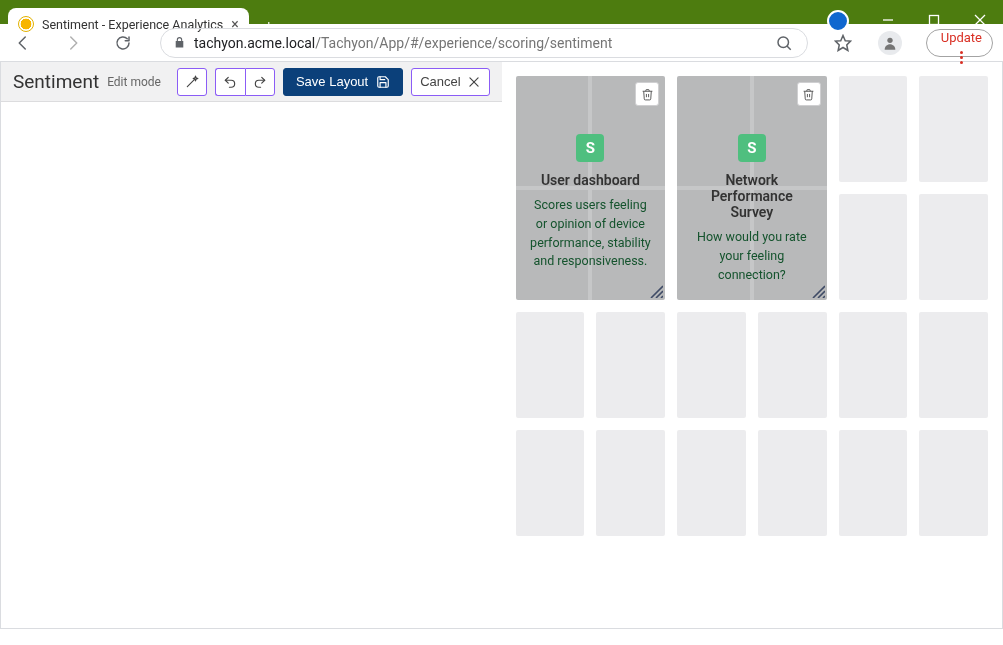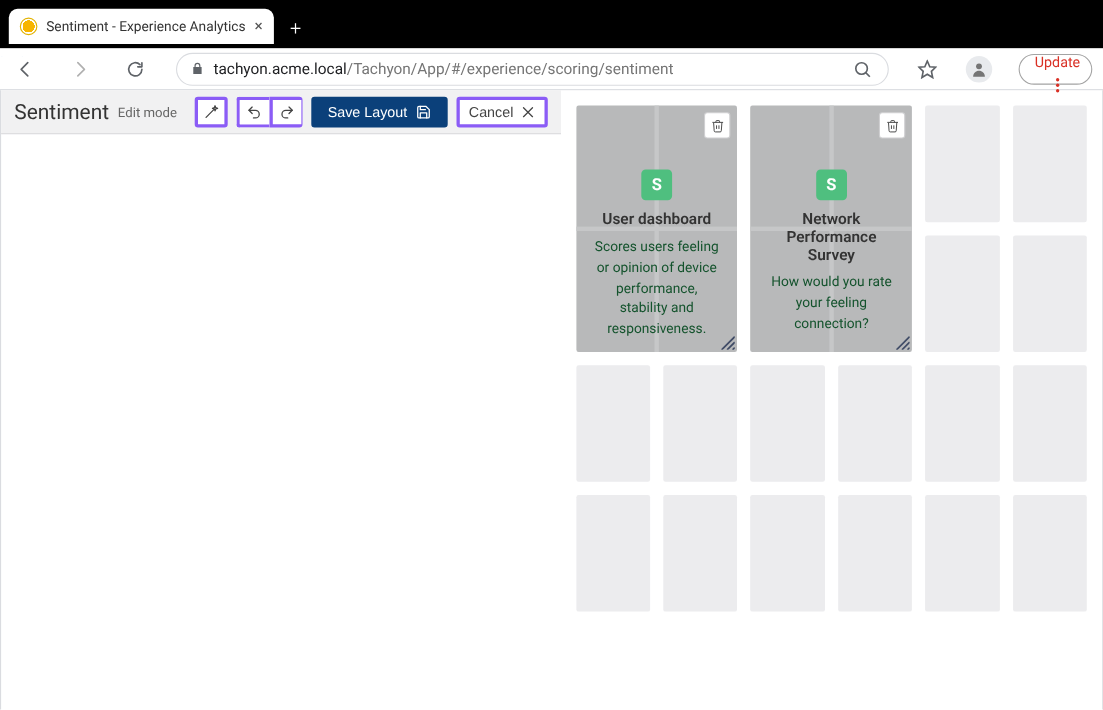--- a/index.html
+++ b/index.html
@@ -1,19 +1,19 @@
 <!DOCTYPE html>
 <html><head>
 <meta charset="utf-8">
 <style>
   * { box-sizing: border-box; margin: 0; padding: 0; }
   html, body { width: 1003px; height: 645px; font-family: -apple-system, "Segoe UI", Roboto, Arial, sans-serif; overflow: hidden; background: #fff; }
 
   
-  .titlebar { height: 44px; background: #000000; display: flex; align-items: flex-start; flex-direction: column; }
+  .titlebar { height: 24px; background: #4d7c0f; display: flex; align-items: flex-start; }
   .tab-strip { display: flex; align-items: flex-end; height: 40px; padding-left: 8px; flex: 1; }
   .tab { background: #fff; height: 32px; min-width: 240px; display: flex; align-items: center; gap: 8px; padding: 0 10px; border-radius: 8px 8px 0 0; margin-top: 8px; font-size: 12.5px; color: #333; }
   .tab .favicon { width: 16px; height: 16px; border-radius: 50%; background: radial-gradient(circle at 50% 50%, #f7b500 0 55%, #fff 56% 100%); border: 1px solid #e2b200; }
   .tab .tab-title { flex: 1; white-space: nowrap; overflow: hidden; text-overflow: ellipsis; }
   .tab .close { color: #555; font-size: 14px; cursor: pointer; }
   .new-tab { width: 28px; height: 28px; margin: 8px 0 0 6px; display: flex; align-items: center; justify-content: center; color: #fff; font-size: 18px; font-weight: 300; cursor: pointer; }
   .userbadge { width: 22px; height: 22px; border: 2px solid #fff; border-radius: 50%; background: #1067cf; margin: 10px 16px 0 0; }
   .win-buttons { display: flex; height: 40px; }
   .win-btn { width: 46px; display: flex; align-items: center; justify-content: center; color: #fff; font-size: 14px; cursor: pointer; }
   .win-btn svg { width: 12px; height: 12px; stroke: #fff; fill: none; stroke-width: 1.3; }
@@ -37,21 +37,21 @@
   .update-pill .dots { display: flex; flex-direction: column; gap: 2px; }
   .update-pill .dots span { width: 3px; height: 3px; border-radius: 50%; background: #d93025; }
 
   
   .app { height: calc(645px - 40px - 38px); display: flex; flex-direction: row; border: 1px solid #dadce0; border-top: none; }
   .app-header { height: 40px; background: #f1f1f2; border-bottom: 1px solid #dcdcde; display: flex; align-items: center; padding: 0 12px; gap: 8px; }
   .app-title { font-size: 19px; font-weight: 400; color: #333; }
   .app-mode { font-size: 12px; color: #666; }
   .app-header .spacer { flex: 1; }
 
-  .hdr-btn { height: 28px; border: 3px solid #8b5cf6; background: #fff; border-radius: 3px; display: flex; align-items: center; justify-content: center; padding: 0 8px; cursor: pointer; color: #444; font-size: 13px; }
+  .hdr-btn { height: 28px; border: 1px solid #8b5cf6; background: #fff; border-radius: 3px; display: flex; align-items: center; justify-content: center; padding: 0 8px; cursor: pointer; color: #444; font-size: 13px; }
   .hdr-btn.icon-only { width: 30px; padding: 0; }
   .hdr-btn svg { width: 14px; height: 14px; fill: none; stroke: currentColor; stroke-width: 2; stroke-linecap: round; stroke-linejoin: round; }
   .btn-group { display: flex; }
   .btn-group .hdr-btn { border-radius: 0; border-right-width: 0; }
   .btn-group .hdr-btn:first-child { border-radius: 3px 0 0 3px; }
   .btn-group .hdr-btn:last-child { border-radius: 0 3px 3px 0; border-right-width: 1px; }
   .save-btn { background: #0b407a; border-color: #0b407a; color: #fff; gap: 8px; padding: 0 12px; }
   .save-btn svg { stroke: #fff; }
   .cancel-btn { gap: 6px; }
 

